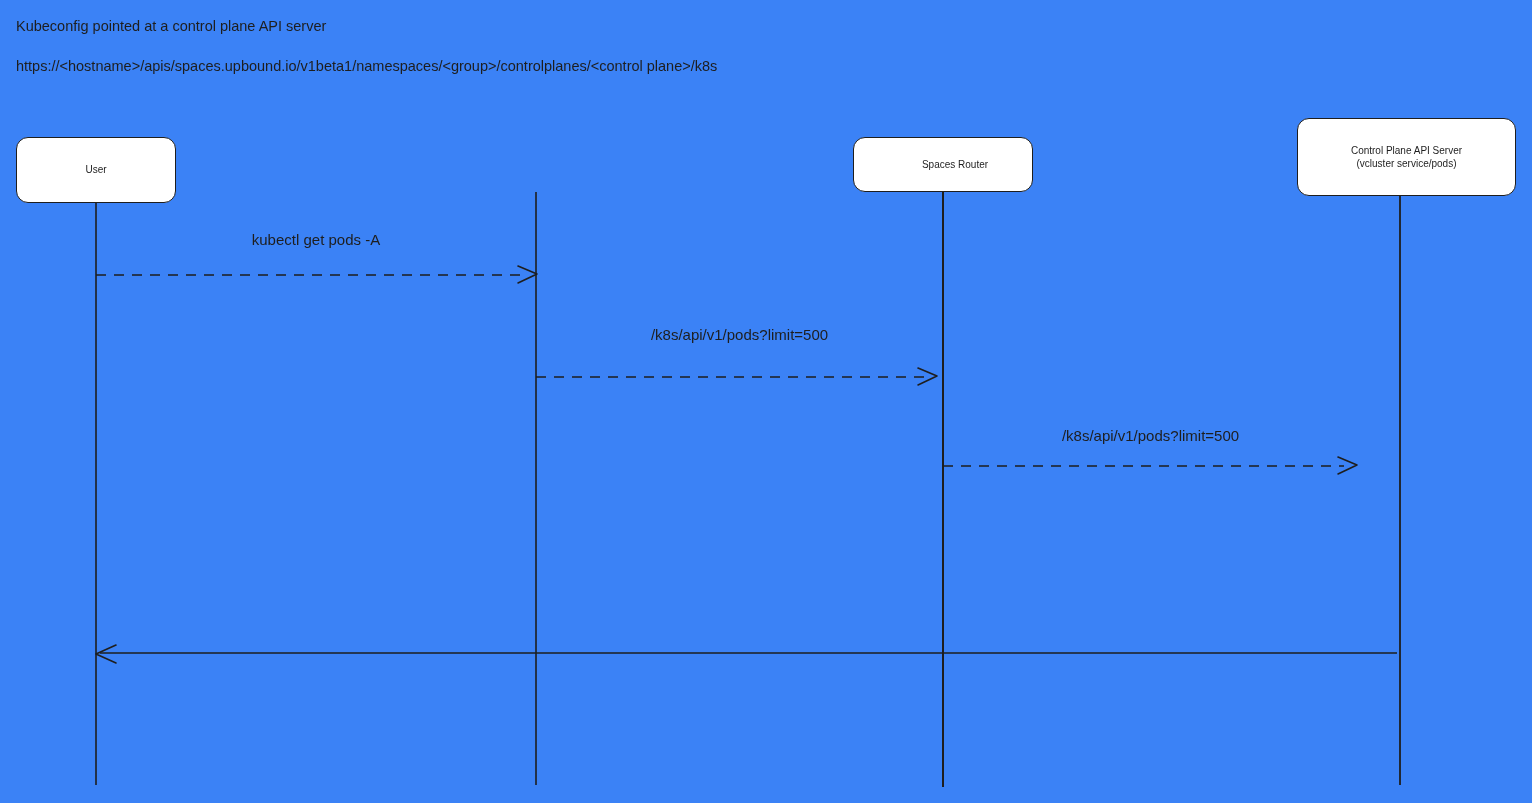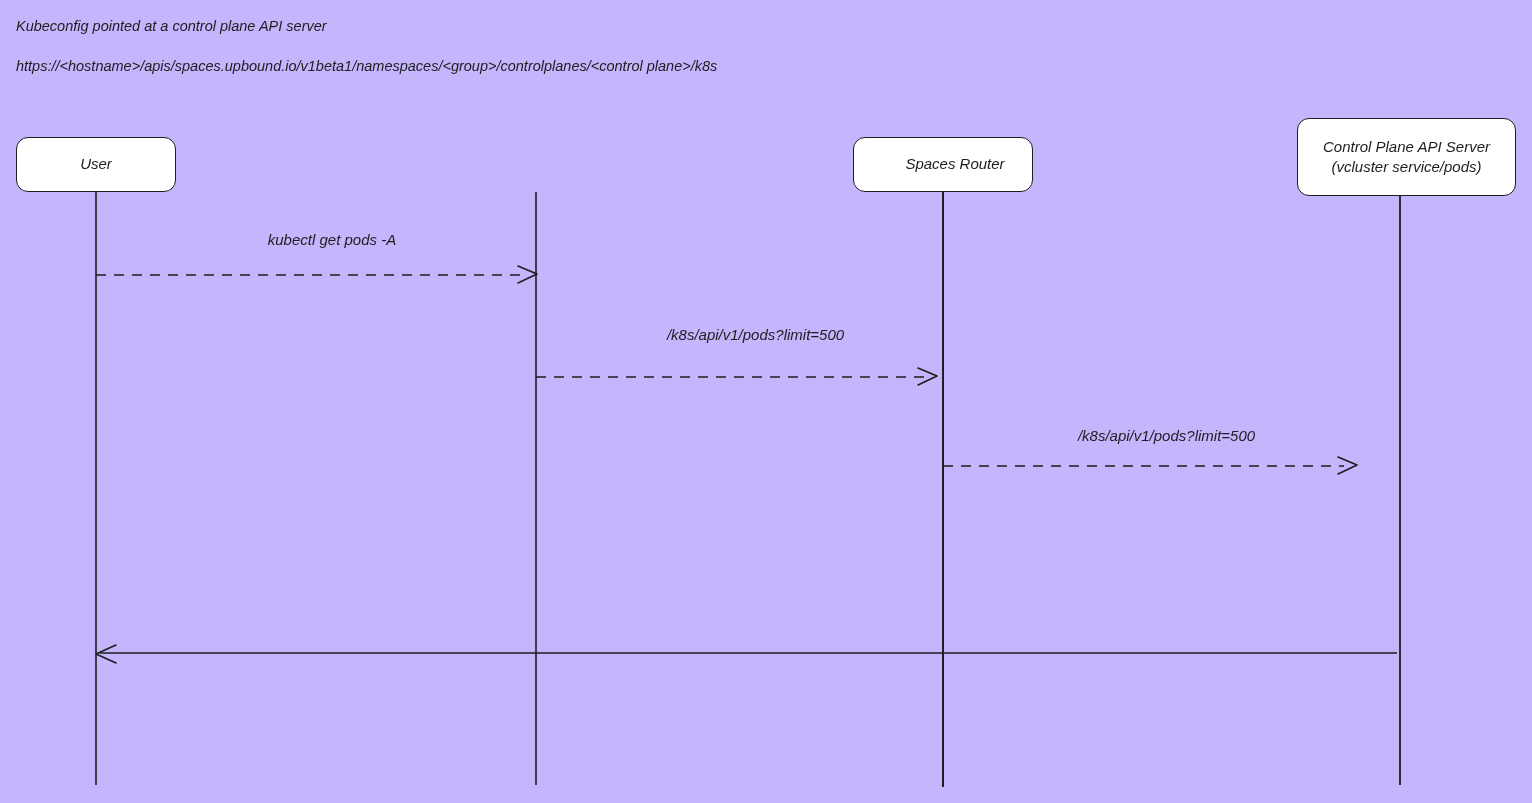--- a/index.html
+++ b/index.html
@@ -5,24 +5,23 @@
   html, body {
     margin: 0;
     padding: 0;
     background: #ffffff;
     font-family: "Liberation Sans", sans-serif;
   }
   .canvas {
     position: relative;
     width: 1532px;
     height: 803px;
-    background: #c4b5fd;
+    background: #3b82f6;
     color: #1e1e1e;
     overflow: hidden;
-    font-style: italic;
   }
   .hdr-text {
     position: absolute;
     left: 16px;
     font-size: 14.5px;
     color: #1e1e1e;
     white-space: nowrap;
   }
   .hdr-title { top: 18px; }
   .hdr-url   { top: 58px; }
@@ -30,47 +29,46 @@
   .actor-box {
     position: absolute;
     box-sizing: border-box;
     border: 1.6px solid #1e1e1e;
     border-radius: 12px;
     background: #ffffff;
     display: flex;
     flex-direction: column;
     align-items: center;
     justify-content: center;
-    font-size: 15px;
+    font-size: 10px;
     color: #1e1e1e;
     text-align: center;
     line-height: 1.35;
     z-index: 2;
   }
-  .actor-user    { left: 16px;   top: 137px; width: 160px; height: 55px; }
+  .actor-user    { left: 16px;   top: 137px; width: 160px; height: 66px; }
   .actor-gateway { left: 435px;  top: 137px; width: 202px; height: 55px; }
   .actor-spaces  { left: 853px;  top: 137px; width: 180px; height: 55px; padding-left: 24px; }
   .actor-cp      { left: 1297px; top: 118px; width: 219px; height: 78px; }
 
   .svg-layer {
     position: absolute;
     left: 0; top: 0;
     width: 1532px;
     height: 803px;
     z-index: 1;
   }
 
   .msg-label {
     position: absolute;
     font-size: 15px;
     color: #1e1e1e;
     text-align: center;
     white-space: nowrap;
     z-index: 3;
-    margin-left: 16px;
   }
   .msg-label-1 { left: 96px;  top: 231px; width: 440px; }
   .msg-label-2 { left: 536px; top: 326px; width: 407px; }
   .msg-label-3 { left: 943px; top: 427px; width: 415px; }
 </style>
 </head>
 <body>
 
 <div class="canvas">
 

